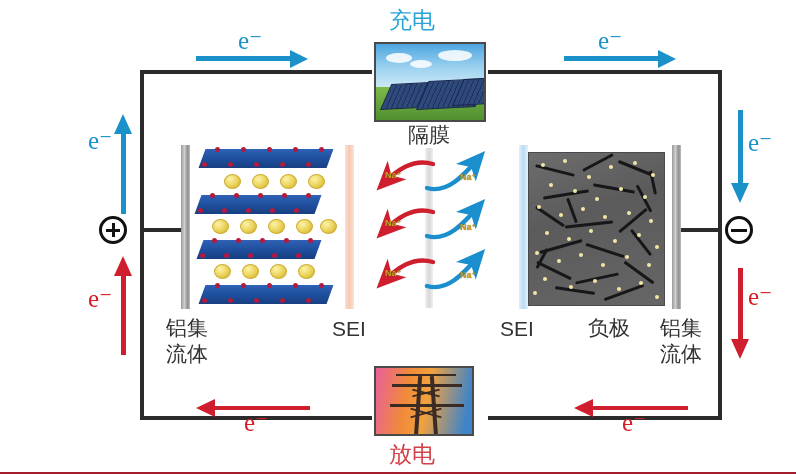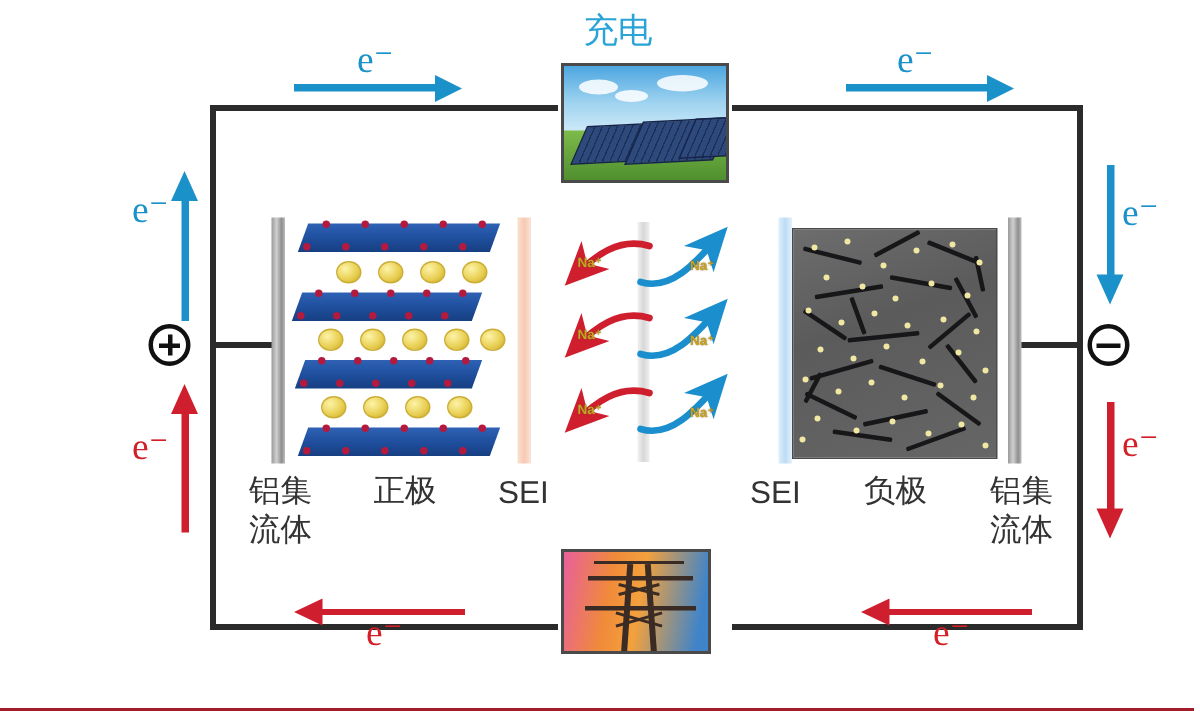--- a/index.html
+++ b/index.html
@@ -221,20 +221,21 @@
     <div class="tower-leg" style="left:56px; top:8px; width:4px; height:62px; transform: rotate(-4deg);"></div>
     <div class="tower-cross" style="left:36px; top:24px; width:28px; height:2px; transform: rotate(14deg);"></div>
     <div class="tower-cross" style="left:36px; top:24px; width:28px; height:2px; transform: rotate(-14deg);"></div>
     <div class="tower-cross" style="left:34px; top:44px; width:32px; height:2px; transform: rotate(16deg);"></div>
     <div class="tower-cross" style="left:34px; top:44px; width:32px; height:2px; transform: rotate(-16deg);"></div>
     <div class="tower-arm" style="left:16px; top:16px; width:70px; height:3px;"></div>
     <div class="tower-arm" style="left:14px; top:36px; width:74px; height:3px;"></div>
     <div class="tower-arm" style="left:20px; top:6px; width:60px; height:2px;"></div>
   </div>
 
+  <div class="caption red" style="left:392px; top:440px; width:90px; margin-left:-25px;">放电</div>
 
   <div class="arrow-shaft" style="left:214px; top:406px; width:96px; height:4px; background:#cf1f2e;"></div>
   <div class="arrow-head" style="left:196px; top:399px; border-top:9px solid transparent; border-bottom:9px solid transparent; border-right:19px solid #cf1f2e;"></div>
   <div class="elabel red" style="left:244px; top:410px;">e⁻</div>
 
   <div class="arrow-shaft" style="left:592px; top:406px; width:96px; height:4px; background:#cf1f2e;"></div>
   <div class="arrow-head" style="left:574px; top:399px; border-top:9px solid transparent; border-bottom:9px solid transparent; border-right:19px solid #cf1f2e;"></div>
   <div class="elabel red" style="left:622px; top:410px;">e⁻</div>
 
   <div class="arrow-shaft" style="left:121px; top:275px; width:5px; height:80px; background:#cf1f2e;"></div>
@@ -311,20 +312,21 @@
     <div class="slab-dot" style="left:45px; top:138px;"></div>
     <div class="slab-dot" style="left:71px; top:138px;"></div>
     <div class="slab-dot" style="left:97px; top:138px;"></div>
     <div class="slab-dot" style="left:123px;top:138px;"></div>
   </div>
 
   <div class="sei-layer sei-cathode" style="left:345px; top:145px; width:9px; height:164px;"></div>
 
   <div class="separator" style="left:425px; top:148px; width:8px; height:160px;"></div>
 
+  <div class="caption" style="left:389px; top:122px; width:80px;">隔膜</div>
 
   <div class="sei-layer sei-anode" style="left:519px; top:145px; width:9px; height:164px;"></div>
 
   <div class="anode-block" style="left:528px; top:152px; width:135px; height:152px;">
     <div class="rod" style="left:6px;  top:16px; width:40px; height:3px; transform:rotate(14deg);"></div>
     <div class="rod" style="left:52px; top:8px;  width:34px; height:3px; transform:rotate(-28deg);"></div>
     <div class="rod" style="left:88px; top:14px; width:38px; height:3px; transform:rotate(22deg);"></div>
     <div class="rod" style="left:14px; top:40px; width:46px; height:3px; transform:rotate(-9deg);"></div>
     <div class="rod" style="left:64px; top:34px; width:42px; height:3px; transform:rotate(10deg);"></div>
     <div class="rod" style="left:100px;top:44px; width:30px; height:3px; transform:rotate(62deg);"></div>
@@ -404,21 +406,20 @@
 
   <div class="na-label" style="left:385px; top:170px;">Na⁺</div>
   <div class="na-label" style="left:385px; top:218px;">Na⁺</div>
   <div class="na-label" style="left:385px; top:268px;">Na⁺</div>
   <div class="na-label" style="left:460px; top:172px;">Na⁺</div>
   <div class="na-label" style="left:460px; top:222px;">Na⁺</div>
   <div class="na-label" style="left:460px; top:270px;">Na⁺</div>
 
   <div class="caption" style="left:150px; top:315px; width:74px;">铝集
 流体</div>
-  <div class="caption" style="left:235px; top:315px; width:70px;">正极</div>
   <div class="caption" style="left:318px; top:316px; width:62px;">SEI</div>
   <div class="caption" style="left:486px; top:316px; width:62px;">SEI</div>
-  <div class="caption" style="left:562px; top:315px; width:70px;">负极</div>
+  <div class="caption" style="left:574px; top:315px; width:70px;">负极</div>
   <div class="caption" style="left:644px; top:315px; width:74px;">铝集
 流体</div>
 
   <div class="bottom-rule"></div>
 </div>
 
 </body></html>

